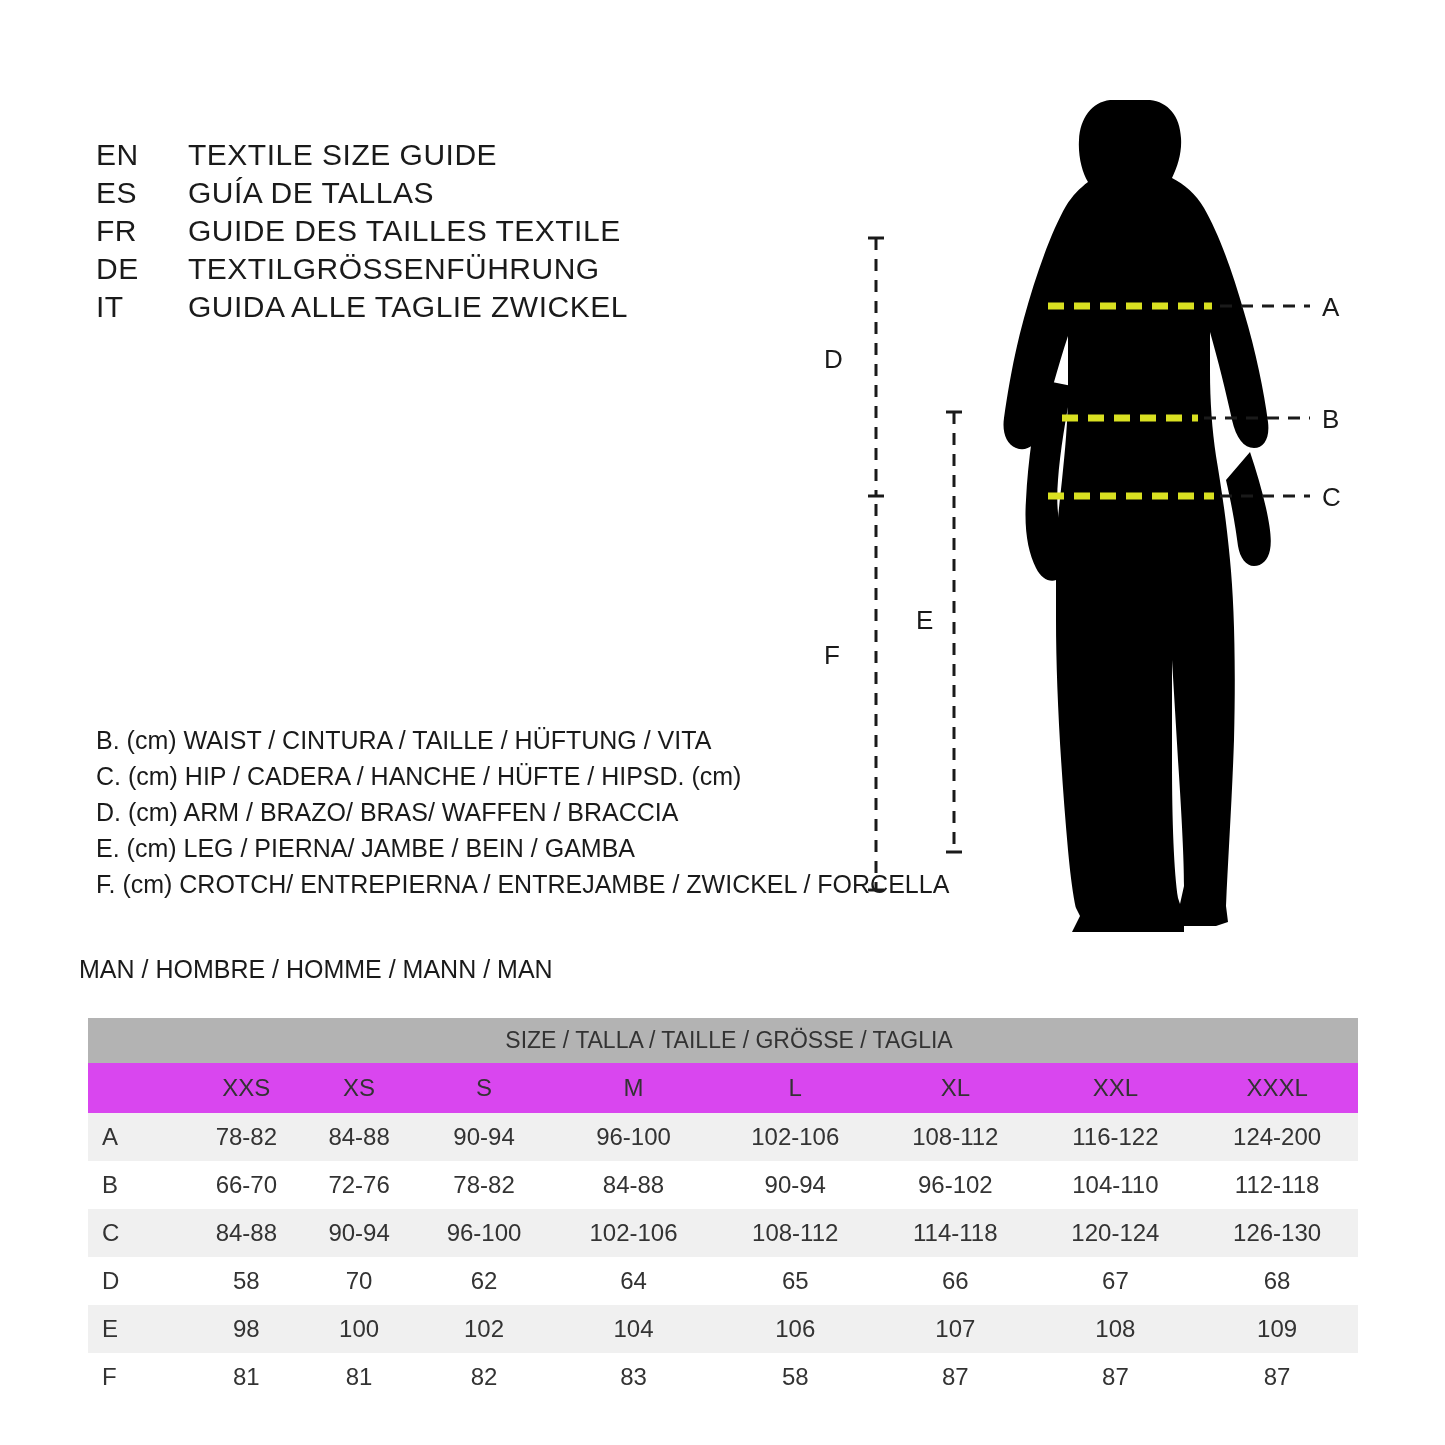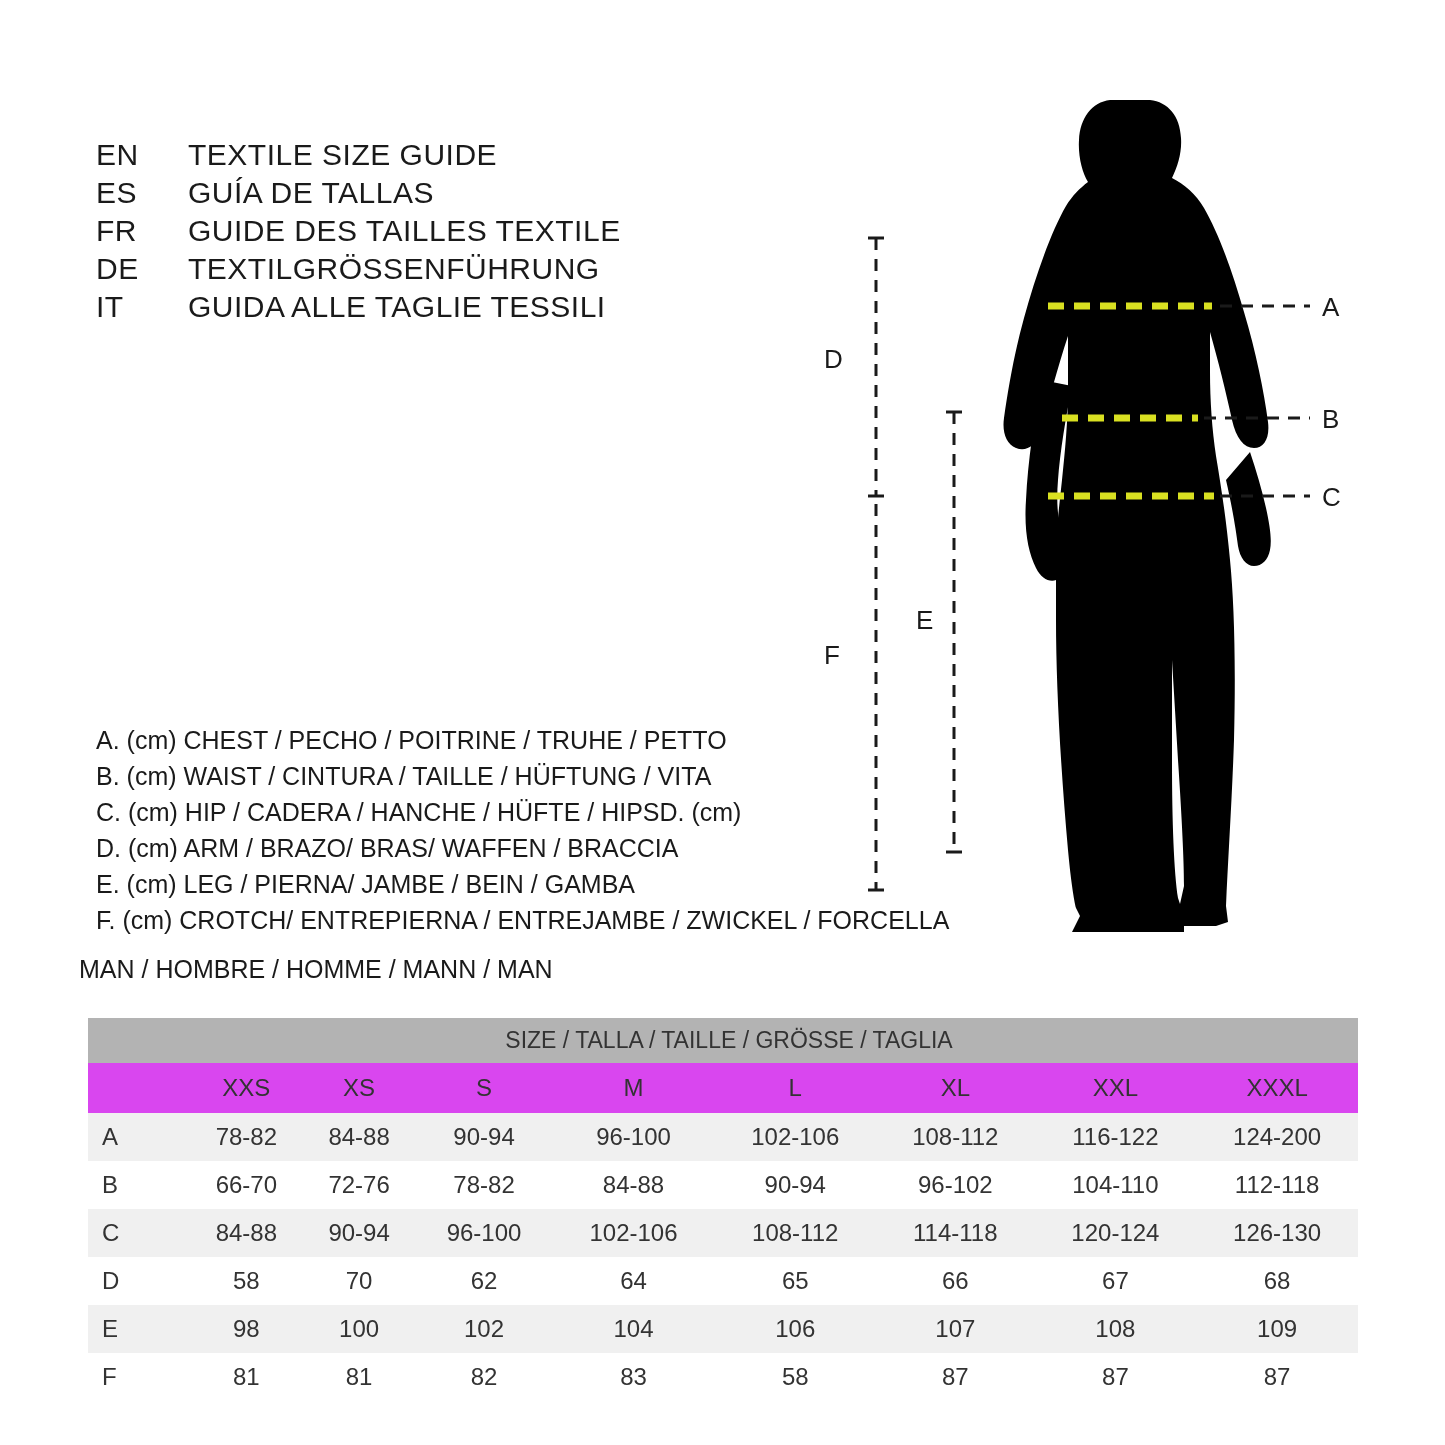--- a/index.html
+++ b/index.html
@@ -136,26 +136,25 @@
   <div class="title-row">
     <span class="lang">FR</span>
     <span>GUIDE DES TAILLES TEXTILE</span>
   </div>
   <div class="title-row">
     <span class="lang">DE</span>
     <span>TEXTILGRÖSSENFÜHRUNG</span>
   </div>
   <div class="title-row">
     <span class="lang">IT</span>
-    <span>GUIDA ALLE TAGLIE TESSILI</span>
+    <span>GUIDA ALLE TAGLIE ZWICKEL</span>
   </div>
 </div>
 
 <div class="legend-block">
-  <div class="legend-row">A. (cm) CHEST / PECHO / POITRINE / TRUHE / PETTO</div>
   <div class="legend-row">B. (cm) WAIST / CINTURA / TAILLE / HÜFTUNG / VITA</div>
   <div class="legend-row">C. (cm) HIP / CADERA / HANCHE / HÜFTE / HIPSD. (cm)</div>
   <div class="legend-row">D. (cm) ARM / BRAZO/ BRAS/ WAFFEN / BRACCIA</div>
   <div class="legend-row">E. (cm) LEG / PIERNA/ JAMBE / BEIN / GAMBA</div>
   <div class="legend-row">F. (cm) CROTCH/ ENTREPIERNA / ENTREJAMBE / ZWICKEL / FORCELLA</div>
 </div>
 <div class="legend-note">MAN / HOMBRE / HOMME / MANN / MAN</div>
 
 <div class="figure-area">
   <svg class="silhouette" width="620" height="900" viewBox="0 0 620 900">

